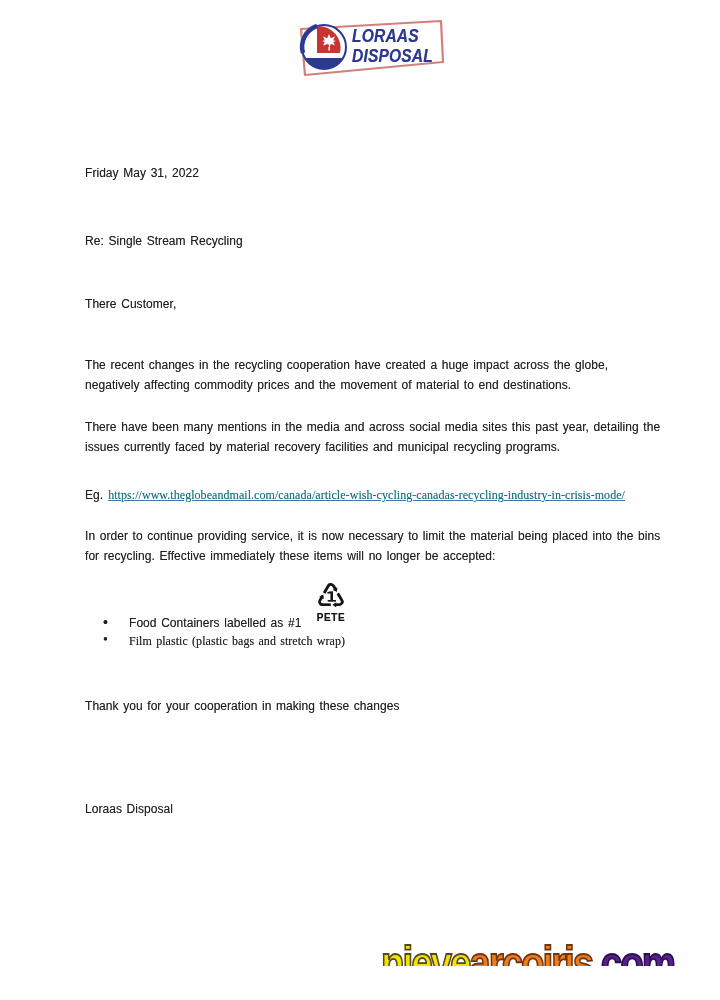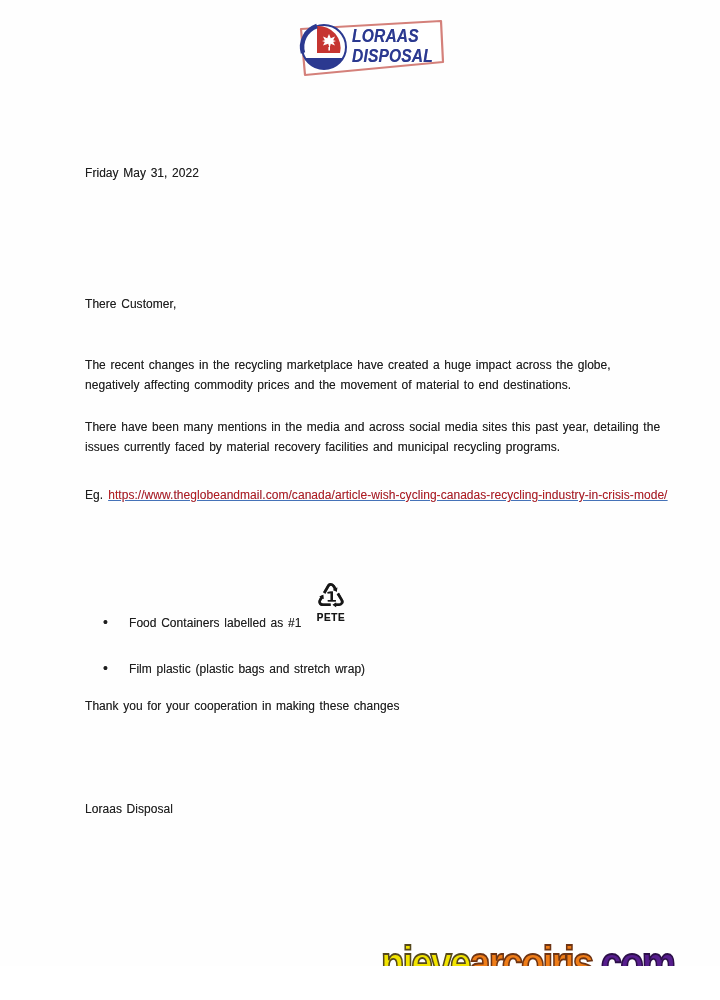--- a/index.html
+++ b/index.html
@@ -43,39 +43,40 @@
     font-size: 12px;
     line-height: 19.5px;
     letter-spacing: 0.05px;
     word-spacing: 1.2px;
     color: #1e1e1e;
     text-shadow: 0 0 0.55px rgba(50,50,50,0.55);
     white-space: nowrap;
   }
   .tline { white-space: nowrap; }
   .eg-link {
-    color: #b91c1c;
+    color: #0f766e;
     text-decoration: underline;
     text-decoration-color: #4472b8;
     text-shadow: 0 0 0.55px rgba(68,114,184,0.5);
+    font-family: Liberation Serif, serif;
   }
   .eg-prefix { margin-right: 5px; }
   
   .bullet-list { position: absolute; left: 85px; top: 616px; list-style: none; }
   .bullet-item {
     position: relative;
     padding-left: 44px;
     font-size: 12px;
     letter-spacing: 0.05px;
     word-spacing: 1.2px;
     color: #1e1e1e;
     text-shadow: 0 0 0.55px rgba(50,50,50,0.55);
     white-space: nowrap;
   }
-  .bullet-item + .bullet-item { margin-top: 32px; }
+  .bullet-item + .bullet-item { margin-top: 4px; font-family: Liberation Serif, serif; }
   .bullet-item::before {
     content: "•";
     position: absolute;
     left: 18px; top: -2px;
     font-size: 14px;
     color: #1e1e1e;
   }
   
   .recycle-wrap {
     position: absolute;
@@ -141,38 +142,41 @@
       <path d="M23,10 A22,22 0 0 0 9,37" fill="none" stroke="#2b3990" stroke-width="4.5"></path>
       <path d="M35,18 L36.8,22.2 L41,20.5 L39.2,24.2 L42,25 L39.2,26 L41,29.5 L36.8,27.8 L35.6,32 L34.2,27.8 L29,29.5 L30.8,26 L28,25 L30.8,24.2 L29,20.5 L33.2,22.2 Z" fill="#ffffff"></path>
       <rect x="34.4" y="31" width="1.6" height="3.5" fill="#ffffff"></rect>
     </svg>
     <div class="logo-name l1">LORAAS</div>
     <div class="logo-name l2">DISPOSAL</div>
   </div>
 
   <div class="tblock" style="top:164px">Friday May 31, 2022</div>
 
+  <div class="tblock" style="top:232px">Re: Single Stream Recycling</div>
 
   <div class="tblock" style="top:295px">There Customer,</div>
 
   <div class="tblock" style="top:356px">
-    <div class="tline">The recent changes in the recycling marketplace have created a huge impact across the globe,</div>
+    <div class="tline">The recent changes in the recycling cooperation have created a huge impact across the globe,</div>
     <div class="tline">negatively affecting commodity prices and the movement of material to end destinations.</div>
   </div>
 
   <div class="tblock" style="top:418px">
     <div class="tline">There have been many mentions in the media and across social media sites this past year, detailing the</div>
     <div class="tline">issues currently faced by material recovery facilities and municipal recycling programs.</div>
   </div>
 
   <div class="tblock" style="top:486px">
     <span class="eg-prefix">Eg.</span><a href="#" class="eg-link">https://www.theglobeandmail.com/canada/article-wish-cycling-canadas-recycling-industry-in-crisis-mode/</a>
   </div>
 
   <div class="tblock" style="top:527px">
+    <div class="tline">In order to continue providing service, it is now necessary to limit the material being placed into the bins</div>
+    <div class="tline">for recycling. Effective immediately these items will no longer be accepted:</div>
   </div>
 
   <ul class="bullet-list">
     <li class="bullet-item">Food Containers labelled as #1</li>
     <li class="bullet-item">Film plastic (plastic bags and stretch wrap)</li>
   </ul>
 
   <div class="recycle-wrap">
     <span class="recycle-glyph">♳</span>
     <span class="recycle-label">PETE</span>

